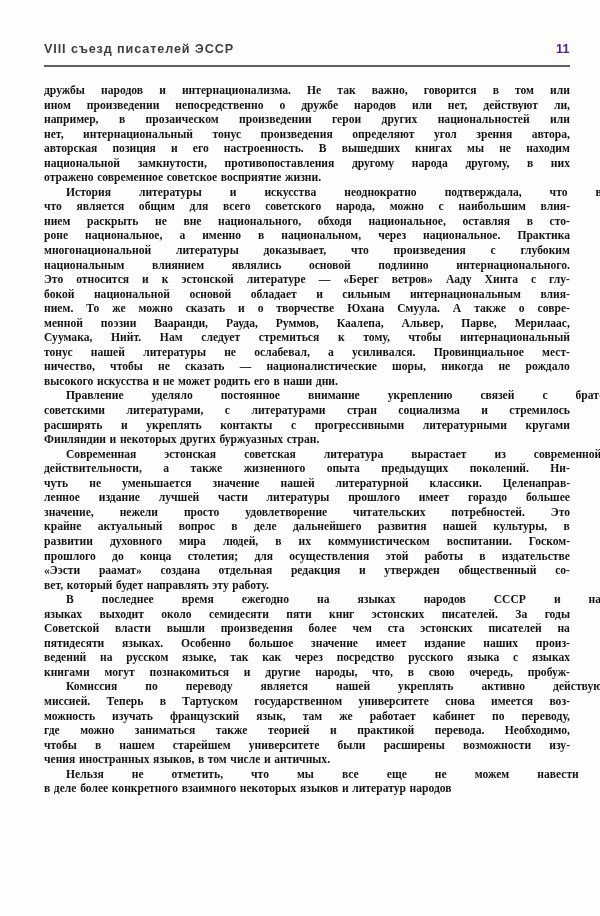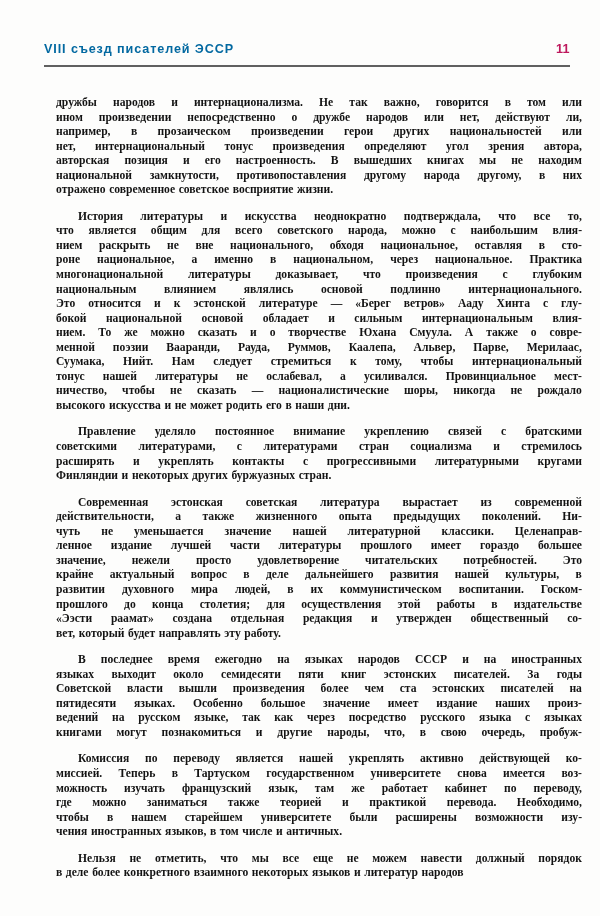--- a/index.html
+++ b/index.html
@@ -29,52 +29,52 @@
     height: 20px;
   }
   .head-title {
     position: absolute;
     left: 0;
     top: 0;
     font-family: "Liberation Sans", "DejaVu Sans", sans-serif;
     font-weight: bold;
     font-size: 12.6px;
     letter-spacing: 0.9px;
-    color: #0369a1;
+    color: #404040;
     white-space: nowrap;
   }
   .head-folio {
     position: absolute;
     right: 0;
     top: 0;
     font-family: "Liberation Sans", "DejaVu Sans", sans-serif;
     font-weight: bold;
     font-size: 12.6px;
     letter-spacing: 0.4px;
-    color: #be185d;
+    color: #4c1d95;
   }
   .head-rule {
     position: absolute;
     left: 44px;
     top: 65px;
     width: 526px;
     height: 1.5px;
     background: #4a4a4a;
     opacity: 0.88;
   }
 
   
   .textblock {
     position: absolute;
     left: 44px;
     top: 84px;
     width: 526px;
   }
   .para {
-    margin: 12px;
+    margin: 0;
     padding: 0;
   }
   .line {
     display: block;
     height: 14.55px;
     line-height: 14.55px;
     font-size: 11.6px;
     font-weight: bold;
     color: #131313;
     white-space: nowrap;
@@ -82,20 +82,21 @@
   }
   
   .line.j {
     display: flex;
     justify-content: space-between;
     width: 526px;
   }
   .line.j.ind {
     padding-left: 22px;
     width: 504px;
+    gap: 28px;
   }
   .line.last {
     display: block;
   }
   .w {
     display: inline-block;
     white-space: pre;
   }
   .line.last .w + .w {
     margin-left: 3.6px;

